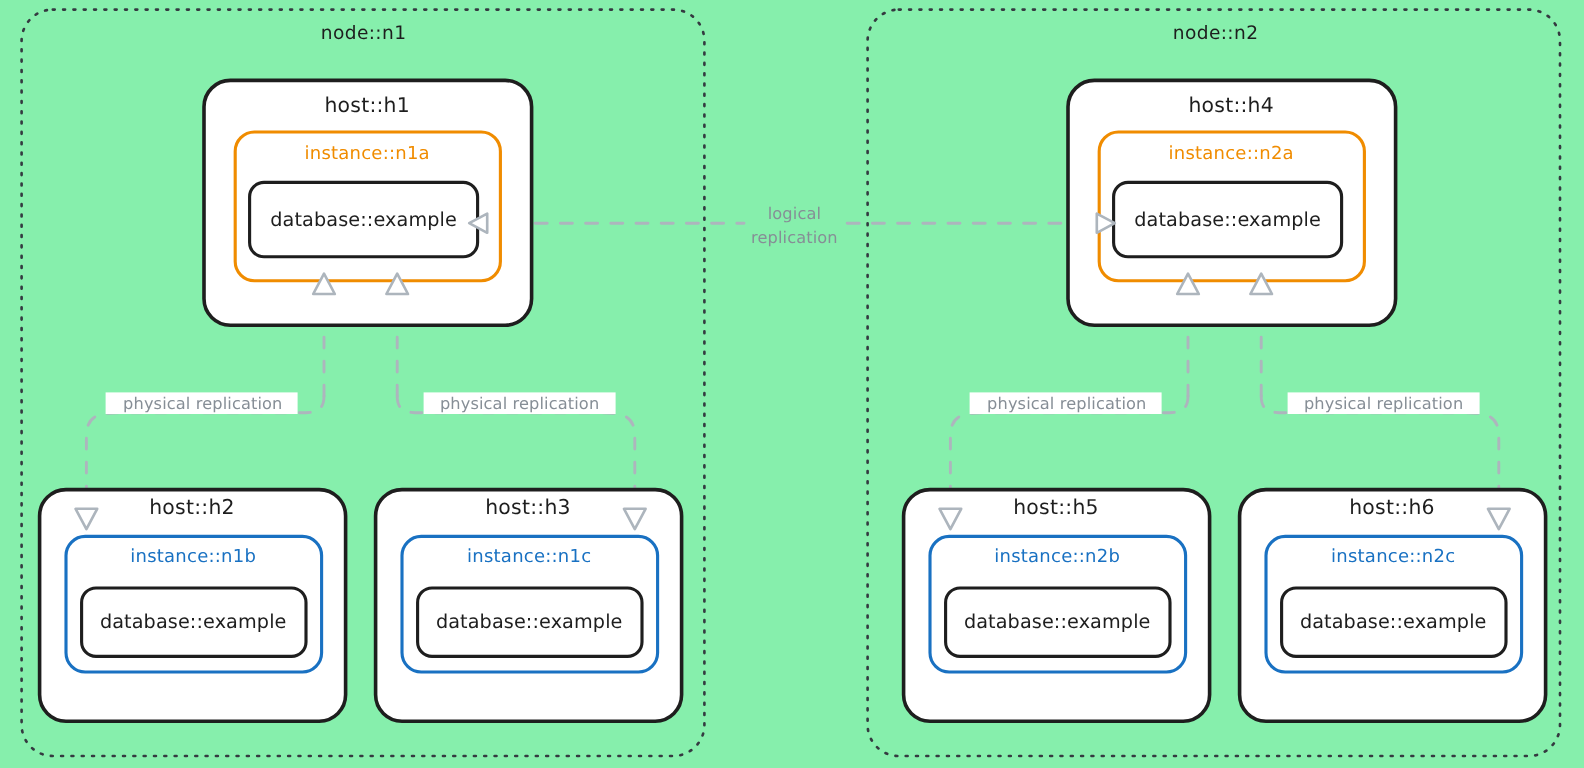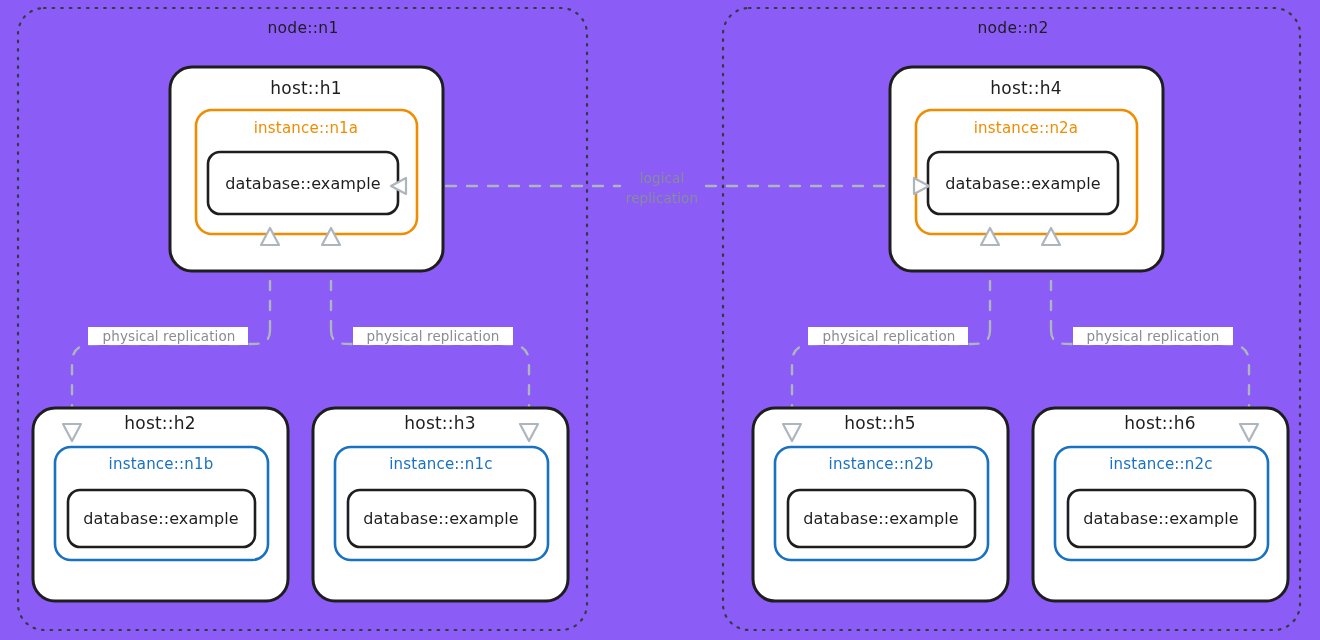--- a/index.html
+++ b/index.html
@@ -7,21 +7,21 @@
     padding: 0;
     background: #ffffff;
   }
   body {
     font-family: "DejaVu Sans", sans-serif;
   }
   #canvas {
     position: relative;
     width: 1320px;
     height: 640px;
-    background: #8b5cf6;
+    background: #86efac;
     overflow: hidden;
   }
   #diagram-svg {
     position: absolute;
     left: 0;
     top: 0;
     width: 1320px;
     height: 640px;
   }
   .node-box {

